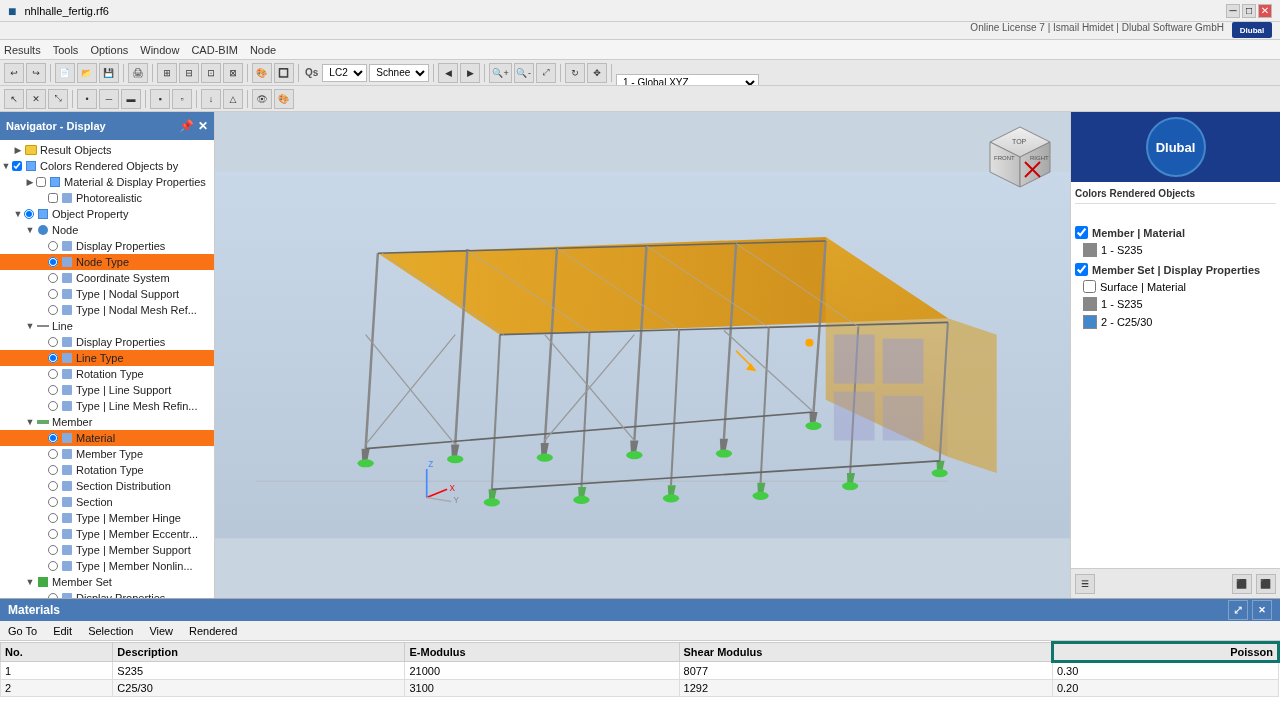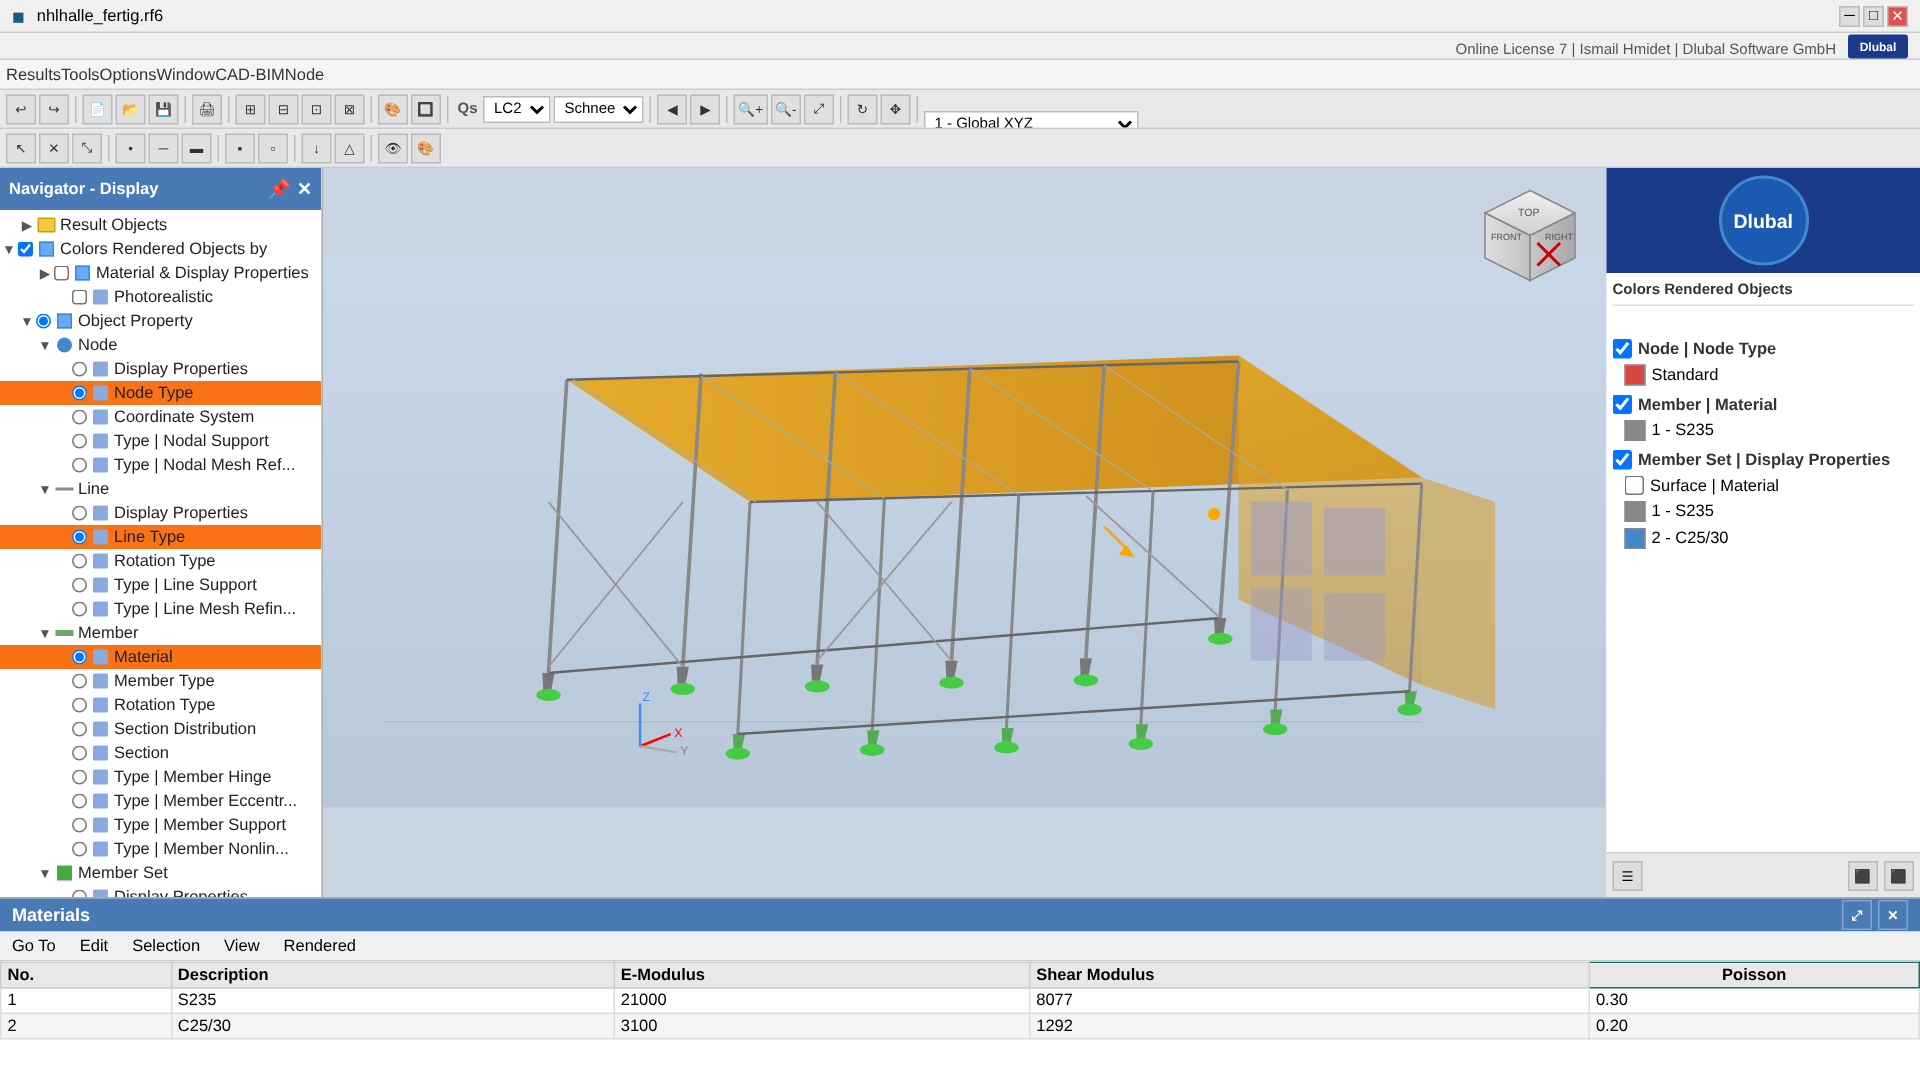--- a/index.html
+++ b/index.html
@@ -9,21 +9,21 @@
     #titlebar {
       height: 22px; background: #f0f0f0; display: flex; align-items: center; justify-content: space-between;
       border-bottom: 1px solid #ccc; padding: 0 8px;
     }
     #titlebar .controls { display: flex; gap: 4px; }
     #titlebar .ctrl-btn { width: 14px; height: 14px; font-size: 10px; cursor: pointer; display: flex; align-items: center; justify-content: center; background: #ddd; border: 1px solid #bbb; }
 
     
     #menubar {
       height: 20px; background: #f5f5f5; display: flex; align-items: center;
-      border-bottom: 1px solid #ccc; padding: 0 4px; 
+      border-bottom: 1px solid #ccc; padding: 0 4px; gap: 12px;
     }
     #menubar span { font-size: 11px; color: #333; cursor: pointer; }
 
     
     #toolbar1, #toolbar2 {
       height: 26px; background: #e8e8e8; display: flex; align-items: center;
       border-bottom: 1px solid #ccc; padding: 0 4px; gap: 2px; overflow: hidden;
     }
     .tb-btn {
       height: 20px; min-width: 20px; background: #e0e0e0; border: 1px solid #bbb;
@@ -87,21 +87,21 @@
     #cp-content { flex: 1; overflow-y: auto; padding: 4px; background: white; }
     .cp-group { margin-bottom: 4px; }
     .cp-group-header { font-size: 11px; color: #333; font-weight: bold; display: flex; align-items: center; gap: 4px; margin-bottom: 2px; }
     .cp-item { display: flex; align-items: center; gap: 4px; padding: 2px 8px; font-size: 11px; }
     .cp-color-box { width: 14px; height: 14px; border: 1px solid #888; flex-shrink: 0; }
     .cp-checkbox { flex-shrink: 0; }
 
     
     #license-bar {
       height: 18px; background: #f0f0f0; border-bottom: 1px solid #ccc;
-      display: flex; align-items: flex-end; justify-content: flex-end; padding: 0 8px;
+      display: flex; align-items: flex-start; justify-content: flex-end; padding: 0 8px;
       font-size: 10px; color: #555; gap: 8px;
     }
 
     
     #bottom-section { height: 140px; background: #f5f5f5; border-top: 1px solid #aaa; display: flex; flex-direction: column; }
     #materials-bar {
       height: 22px; background: #4a7ab5; color: white; display: flex; align-items: center;
       padding: 0 8px; font-weight: bold; font-size: 12px; justify-content: space-between;
     }
     #materials-menubar {
@@ -710,30 +710,20 @@
   <div id="control-panel">
 
     <div style="background:#1a3a8a;height:70px;display:flex;align-items:center;justify-content:center;position:relative;">
       <div style="width:60px;height:60px;background:#1a5ab0;border-radius:50%;display:flex;align-items:center;justify-content:center;border:2px solid #4488cc;">
         <span style="color:white;font-size:13px;font-weight:bold;font-family:Arial;">Dlubal</span>
       </div>
     </div>
     <div id="cp-content">
       <div style="font-size:10px;font-weight:bold;color:#333;padding:2px 0 4px 0;border-bottom:1px solid #ddd;margin-bottom:22px;">Colors Rendered Objects</div>
 
-      <div class="cp-group">
-        <div class="cp-group-header">
-          <input type="checkbox" class="cp-checkbox" checked="" style="">
-          <span>Node | Node Type</span>
-        </div>
-        <div class="cp-item">
-          <div class="cp-color-box" style="background:#dd4444;"></div>
-          <span>Standard</span>
-        </div>
-      </div>
 
 
       <div class="cp-group">
         <div class="cp-group-header">
           <input type="checkbox" class="cp-checkbox" checked="" style="">
           <span>Member | Material</span>
         </div>
         <div class="cp-item">
           <div class="cp-color-box" style="background:#888;"></div>
           <span>1 - S235</span>
@@ -786,21 +776,21 @@
     <span>Rendered</span>
   </div>
   <div id="materials-content">
     <table style="width:100%;font-size:11px;border-collapse:collapse;">
       <thead>
         <tr style="background:#e8e8e8;">
           <th style="border:1px solid #ccc;padding:2px 4px;text-align:left;">No.</th>
           <th style="border:1px solid #ccc;padding:2px 4px;text-align:left;">Description</th>
           <th style="border:1px solid #ccc;padding:2px 4px;text-align:left;">E-Modulus</th>
           <th style="border:1px solid #ccc;padding:2px 4px;text-align:left;">Shear Modulus</th>
-          <th style="border:1px solid #0f766e;padding:2px 4px;text-align:center;">Poisson</th>
+          <th style="border:3px solid #0f766e;padding:2px 4px;text-align:right;">Poisson</th>
         </tr>
       </thead>
       <tbody>
         <tr>
           <td style="border:1px solid #ddd;padding:2px 4px;">1</td>
           <td style="border:1px solid #ddd;padding:2px 4px;">S235</td>
           <td style="border:1px solid #ddd;padding:2px 4px;">21000</td>
           <td style="border:1px solid #ddd;padding:2px 4px;">8077</td>
           <td style="border:1px solid #ddd;padding:2px 4px;">0.30</td>
         </tr>

